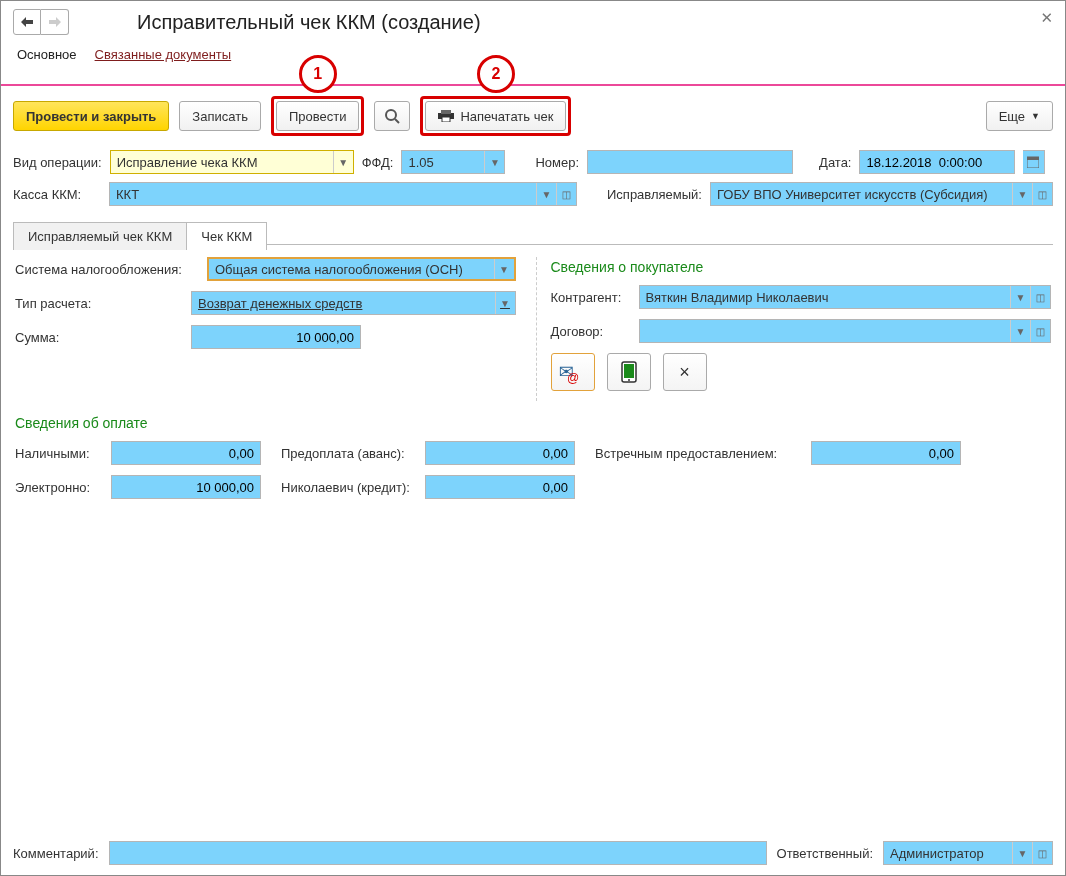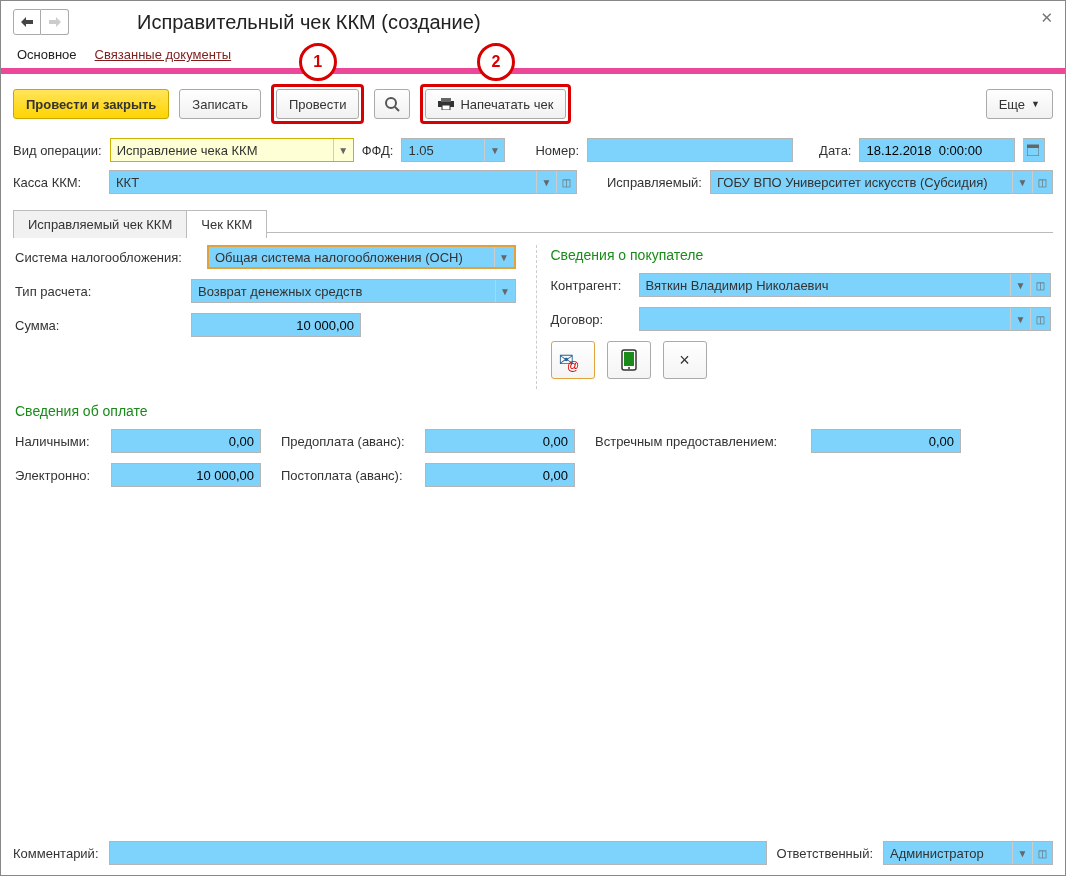--- a/index.html
+++ b/index.html
@@ -46,22 +46,22 @@
     position: absolute;
     top: 8px;
     right: 12px;
     font-size: 15px;
     color: #777;
     cursor: pointer;
   }
   .tabs1 {
     display: flex;
     gap: 18px;
-    padding: 10px 16px 4px 16px;
-    border-bottom: 6px solid #ec4899;
+    padding: 10px 16px 20px 16px;
+    border-bottom: 2px solid #ec4899;
   }
   .tabs1 .tab {
     font-size: 13px;
     cursor: pointer;
     padding: 2px 0;
   }
   .tabs1 .tab.active { color: #222; }
   .tabs1 .tab.link   { color: #7f1d1d; text-decoration: underline; }
   .toolbar {
     display: flex;
@@ -328,21 +328,21 @@
   <div class="col left">
     <div class="form-row">
       <div class="label">Система налогообложения:</div>
       <div class="combo orange" style="flex:1;margin-left:16px;">
         <div class="val">Общая система налогообложения (ОСН)</div>
         <div class="caret">▼</div>
       </div>
     </div>
     <div class="form-row">
       <div class="label">Тип расчета:</div>
-      <div class="combo" style="flex:1;">
+      <div class="combo" style="flex:1;text-decoration:underline;">
         <div class="val">Возврат денежных средств</div>
         <div class="caret">▼</div>
       </div>
     </div>
     <div class="form-row">
       <div class="label">Сумма:</div>
       <div class="inp" style="width:170px;">
         <input class="num" value="10 000,00" style="">
       </div>
     </div>
@@ -402,21 +402,21 @@
       </div>
     </div>
     <div class="pay-col wide">
       <div class="pay-row">
         <div class="label">Предоплата (аванс):</div>
         <div class="inp" style="width:150px;">
             <input class="num" value="0,00" style="">
           </div>
       </div>
       <div class="pay-row">
-        <div class="label">Постоплата (аванс):</div>
+        <div class="label">Николаевич (кредит):</div>
         <div class="inp" style="width:150px;">
             <input class="num" value="0,00" style="">
           </div>
       </div>
     </div>
     <div class="pay-col xwide">
       <div class="pay-row">
         <div class="label">Встречным предоставлением:</div>
         <div class="inp" style="width:150px;">
             <input class="num" value="0,00" style="">

